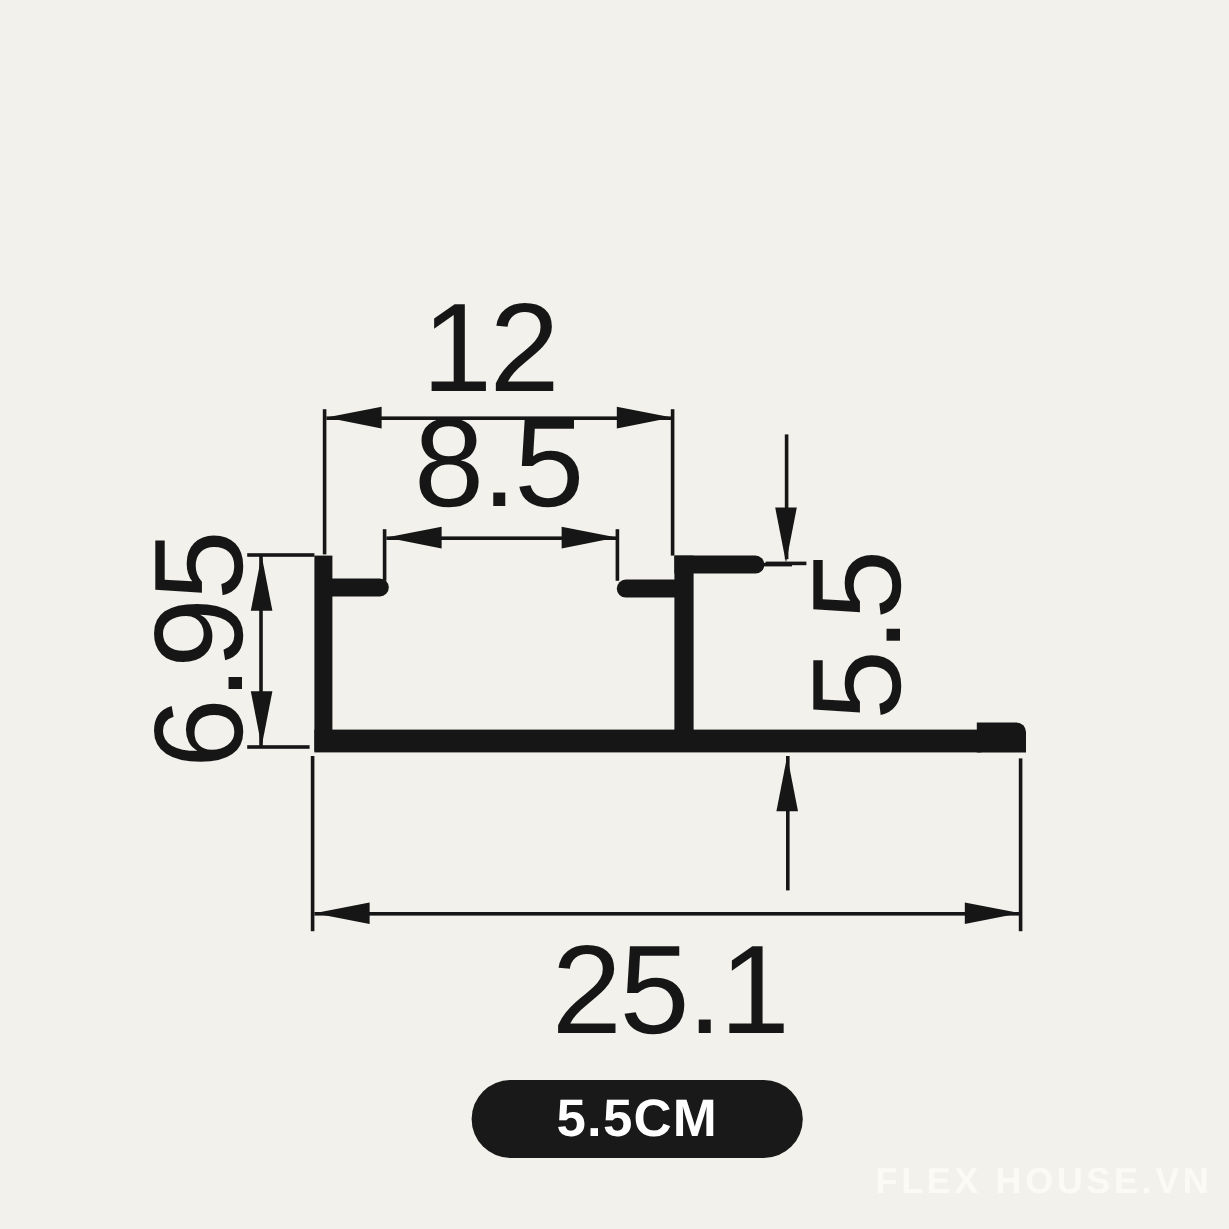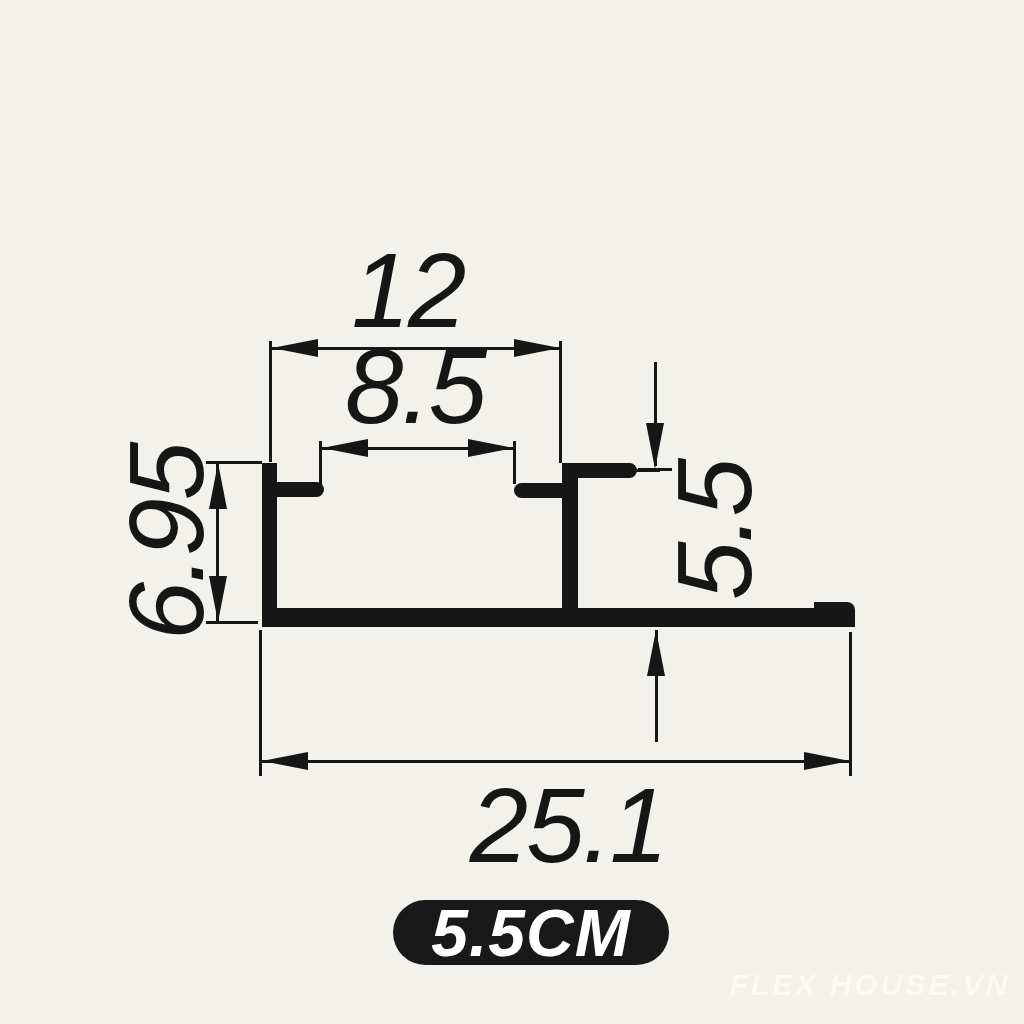--- a/index.html
+++ b/index.html
@@ -5,21 +5,21 @@
   :root{
     --bg:#f2f1ec;
     --ink:#161616;
     --badge-bg:#191919;
     --badge-text:#ffffff;
     --watermark:#fbfaf5;
   }
   *{margin:0;padding:0;box-sizing:border-box;}
   html,body{width:1024px;height:1024px;overflow:hidden;}
   body{background:var(--bg);font-family:"Liberation Sans",sans-serif;}
-  #canvas{position:relative;width:1024px;height:1024px;background:var(--bg);font-style:italic;}
+  #canvas{position:relative;width:1024px;height:1024px;background:var(--bg);}
 
   .bar{position:absolute;background:var(--ink);}
   .thin{position:absolute;background:var(--ink);}
 
   .arr{position:absolute;width:0;height:0;}
   .arr.left {border-right:46px solid var(--ink);border-top:9px solid transparent;border-bottom:9px solid transparent;}
   .arr.right{border-left:46px solid var(--ink);border-top:9px solid transparent;border-bottom:9px solid transparent;}
   .arr.up   {border-bottom:46px solid var(--ink);border-left:9px solid transparent;border-right:9px solid transparent;}
   .arr.down {border-top:46px solid var(--ink);border-left:9px solid transparent;border-right:9px solid transparent;}
 
@@ -37,21 +37,21 @@
 
   #size-badge{
     position:absolute;
     left:393px;top:900px;width:276px;height:65px;
     background:var(--badge-bg);
     border-radius:33px;
     display:flex;align-items:center;justify-content:center;
   }
   #size-badge span{
     color:var(--badge-text);
-    font-size:66px;
+    font-size:44px;
     font-weight:bold;
     letter-spacing:1px;
   }
 
   #watermark{
     position:absolute;
     left:715px;top:965px;width:310px;height:40px;
     display:flex;align-items:center;justify-content:center;
     color:var(--watermark);
     font-size:30px;
@@ -109,21 +109,21 @@
     <div class="arr up" style="left:647px;top:630px;"></div>
     <div class="dim-label vert" style="left:614px;top:475px;width:200px;height:110px;">5.5</div>
   </div>
 
   <div>
     <div class="thin" style="left:259px;top:630px;width:3px;height:146px;"></div>
     <div class="thin" style="left:849px;top:632px;width:3px;height:144px;"></div>
     <div class="thin" style="left:262px;top:760px;width:588px;height:3px;"></div>
     <div class="arr left" style="left:262px;top:752px;"></div>
     <div class="arr right" style="left:804px;top:752px;"></div>
-    <div class="dim-label" style="left:418px;top:770px;width:300px;height:110px;">25.1</div>
+    <div class="dim-label" style="left:408px;top:770px;width:300px;height:110px;">25.1</div>
   </div>
 
   <div id="size-badge">
     <span>5.5CM</span>
   </div>
 
   <div id="watermark">FLEX HOUSE.VN</div>
 
 </div>
 

